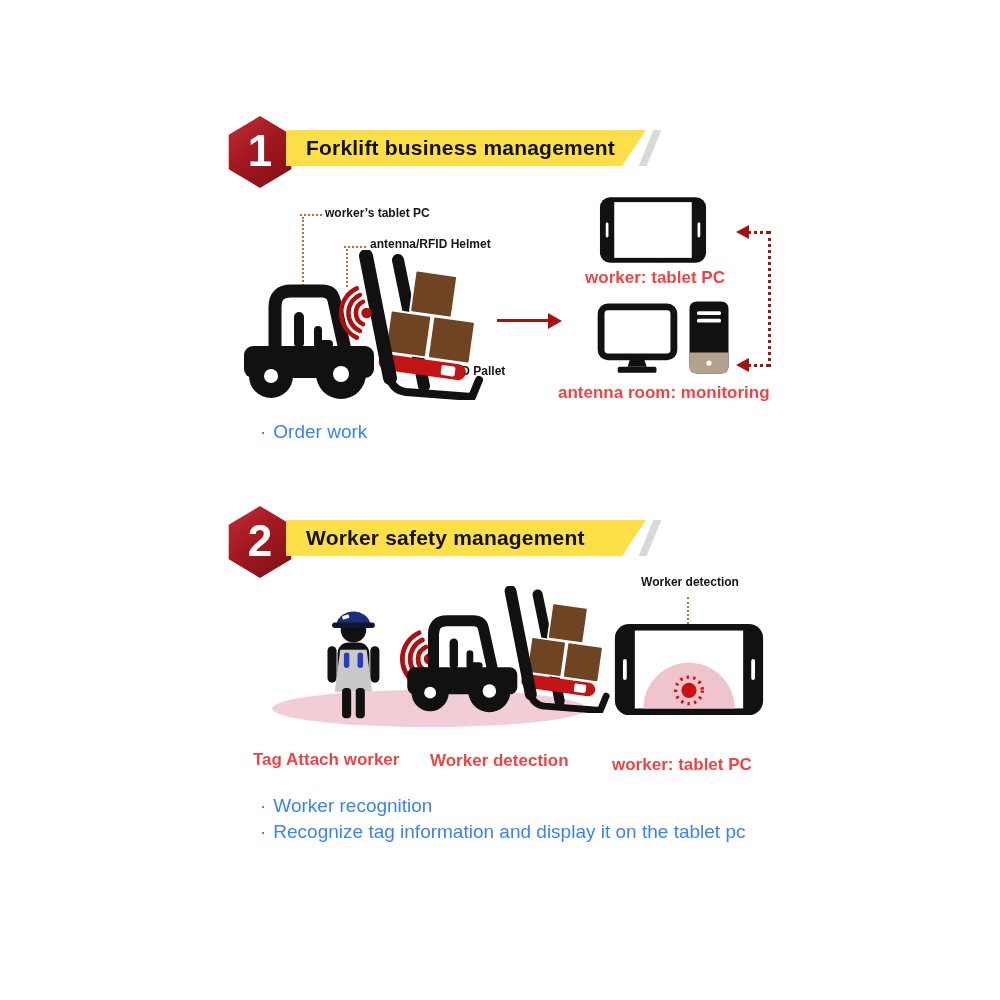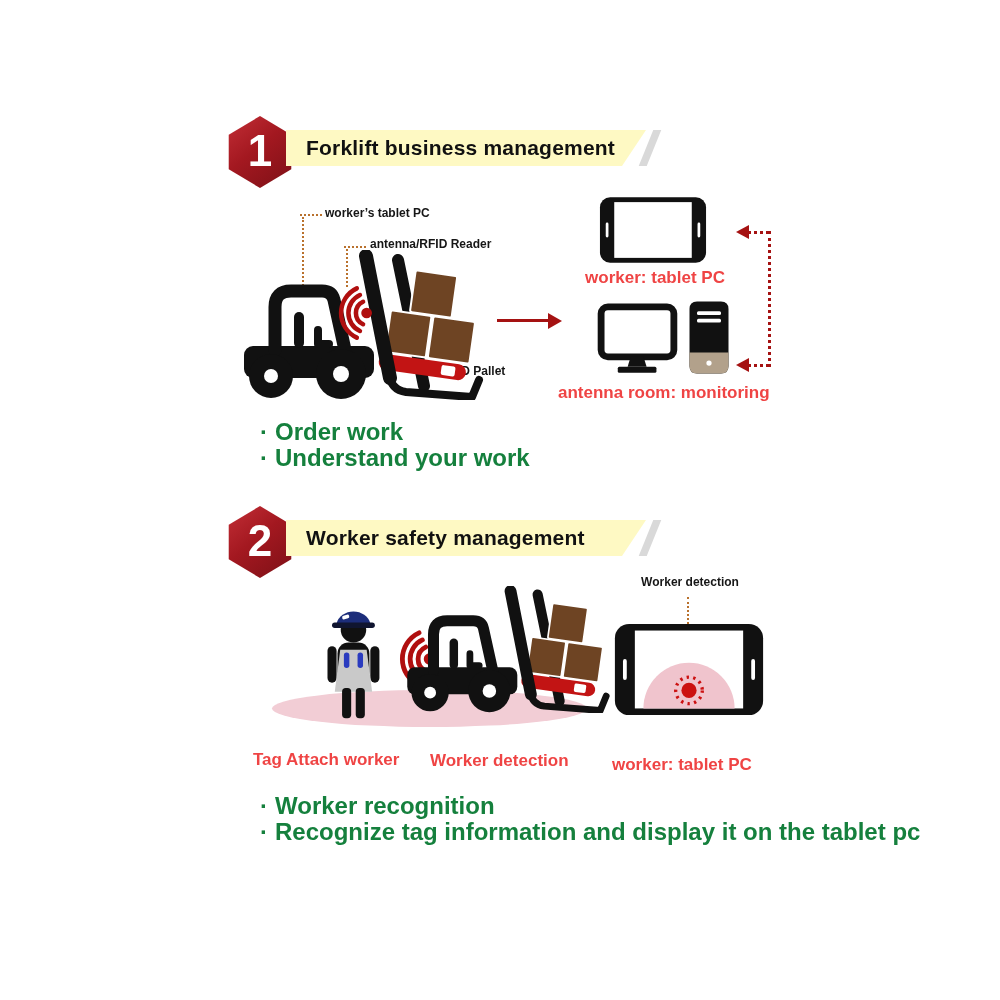--- a/index.html
+++ b/index.html
@@ -10,31 +10,31 @@
   .abs{position:absolute;}
   
   .hexagon{
     width:68px;height:72px;
     clip-path:polygon(50% 0,96% 26%,96% 74%,50% 100%,4% 74%,4% 26%);
     background:linear-gradient(140deg,#c42f37 0%,#a31820 45%,#7c1016 100%);
     display:flex;align-items:center;justify-content:center;
   }
   .hexagon .num{color:#fff;font-size:44px;font-weight:700;line-height:1;transform:translateY(-1px);}
   .banner{
-    width:360px;height:36px;background:#fef9c3;
+    width:360px;height:36px;background:#fde047;
     clip-path:polygon(0 0,100% 0,calc(100% - 24px) 100%,0 100%);
     display:flex;align-items:center;
   }
   .banner .t{font-size:21px;font-weight:700;color:#111;padding-left:20px;letter-spacing:.2px;}
   .banner-tail{width:8px;height:36px;background:#d9d9d9;transform:skewX(-22deg);}
   
   .callout{font-size:12px;font-weight:700;color:#161616;white-space:nowrap;}
   .caption{font-size:17px;font-weight:700;color:#ef4444;white-space:nowrap;}
   .center{text-align:center;}
-  .bullets{font-size:24px;font-weight:700;color:#15803d;}
+  .bullets{font-size:19px;font-weight:400;color:#3b82f6;}
   .bullets .line{height:25.5px;line-height:25.5px;white-space:nowrap;}
   .bullets .b{margin-right:7px;}
   
   .dot-h{border-top:2px dotted #b9712d;height:0;}
   .dot-v{border-left:2px dotted #b9712d;width:0;}
   .rdot-h{border-top:3px dotted #a51212;height:0;}
   .rdot-v{border-left:3px dotted #a51212;width:0;}
   .tri-left{width:0;height:0;border-top:7px solid transparent;border-bottom:7px solid transparent;border-right:13px solid #a51212;}
   .arrow-line{height:3px;background:#a51212;}
   .tri-right{width:0;height:0;border-top:8px solid transparent;border-bottom:8px solid transparent;border-left:14px solid #a51212;}
@@ -50,21 +50,21 @@
   </div>
   <div class="abs banner" style="left:286px;top:130px;">
     <span class="t">Forklift business management</span>
   </div>
   <div class="abs banner-tail" style="left:646px;top:130px;"></div>
 
   <div class="abs callout" style="left:325px;top:206px;">worker’s tablet PC</div>
   <div class="abs dot-h" style="left:300px;top:214px;width:22px;"></div>
   <div class="abs dot-v" style="left:302px;top:217px;height:72px;"></div>
 
-  <div class="abs callout" style="left:370px;top:237px;">antenna/RFID Reader</div>
+  <div class="abs callout" style="left:370px;top:237px;">antenna/RFID Helmet</div>
   <div class="abs dot-h" style="left:344px;top:246px;width:22px;"></div>
   <div class="abs dot-v" style="left:346px;top:249px;height:38px;"></div>
 
   <div class="abs callout" style="left:442px;top:364px;">RFID Pallet</div>
   <div class="abs dot-h" style="left:406px;top:370px;width:30px;"></div>
 
   <svg class="abs" style="left:238px;top:250px;" width="250" height="150" viewBox="0 0 250 150">
     <path d="M160,10 L186,136" stroke="#111" stroke-width="12" stroke-linecap="round" fill="none"></path>
     <path d="M151,124 Q153,140 168,142 L234,147 L241,130" stroke="#111" stroke-width="8" fill="none" stroke-linecap="round" stroke-linejoin="round"></path>
     <g transform="rotate(8 190 120)">
@@ -118,21 +118,20 @@
   <div class="abs caption center" style="left:558px;top:383px;width:210px;">antenna room: monitoring</div>
 
   <div class="abs rdot-v" style="left:768px;top:231px;height:136px;"></div>
   <div class="abs rdot-h" style="left:748px;top:231px;width:21px;"></div>
   <div class="abs rdot-h" style="left:748px;top:364px;width:21px;"></div>
   <div class="abs tri-left" style="left:736px;top:225px;"></div>
   <div class="abs tri-left" style="left:736px;top:358px;"></div>
 
   <div class="abs bullets" style="left:260px;top:419px;">
     <div class="line"><span class="b">·</span><span>Order work</span></div>
-    <div class="line"><span class="b">·</span><span>Understand your work</span></div>
   </div>
 
   <div class="abs hexagon" style="left:226px;top:506px;">
     <span class="num">2</span>
   </div>
   <div class="abs banner" style="left:286px;top:520px;">
     <span class="t">Worker safety management</span>
   </div>
   <div class="abs banner-tail" style="left:646px;top:520px;"></div>
 

